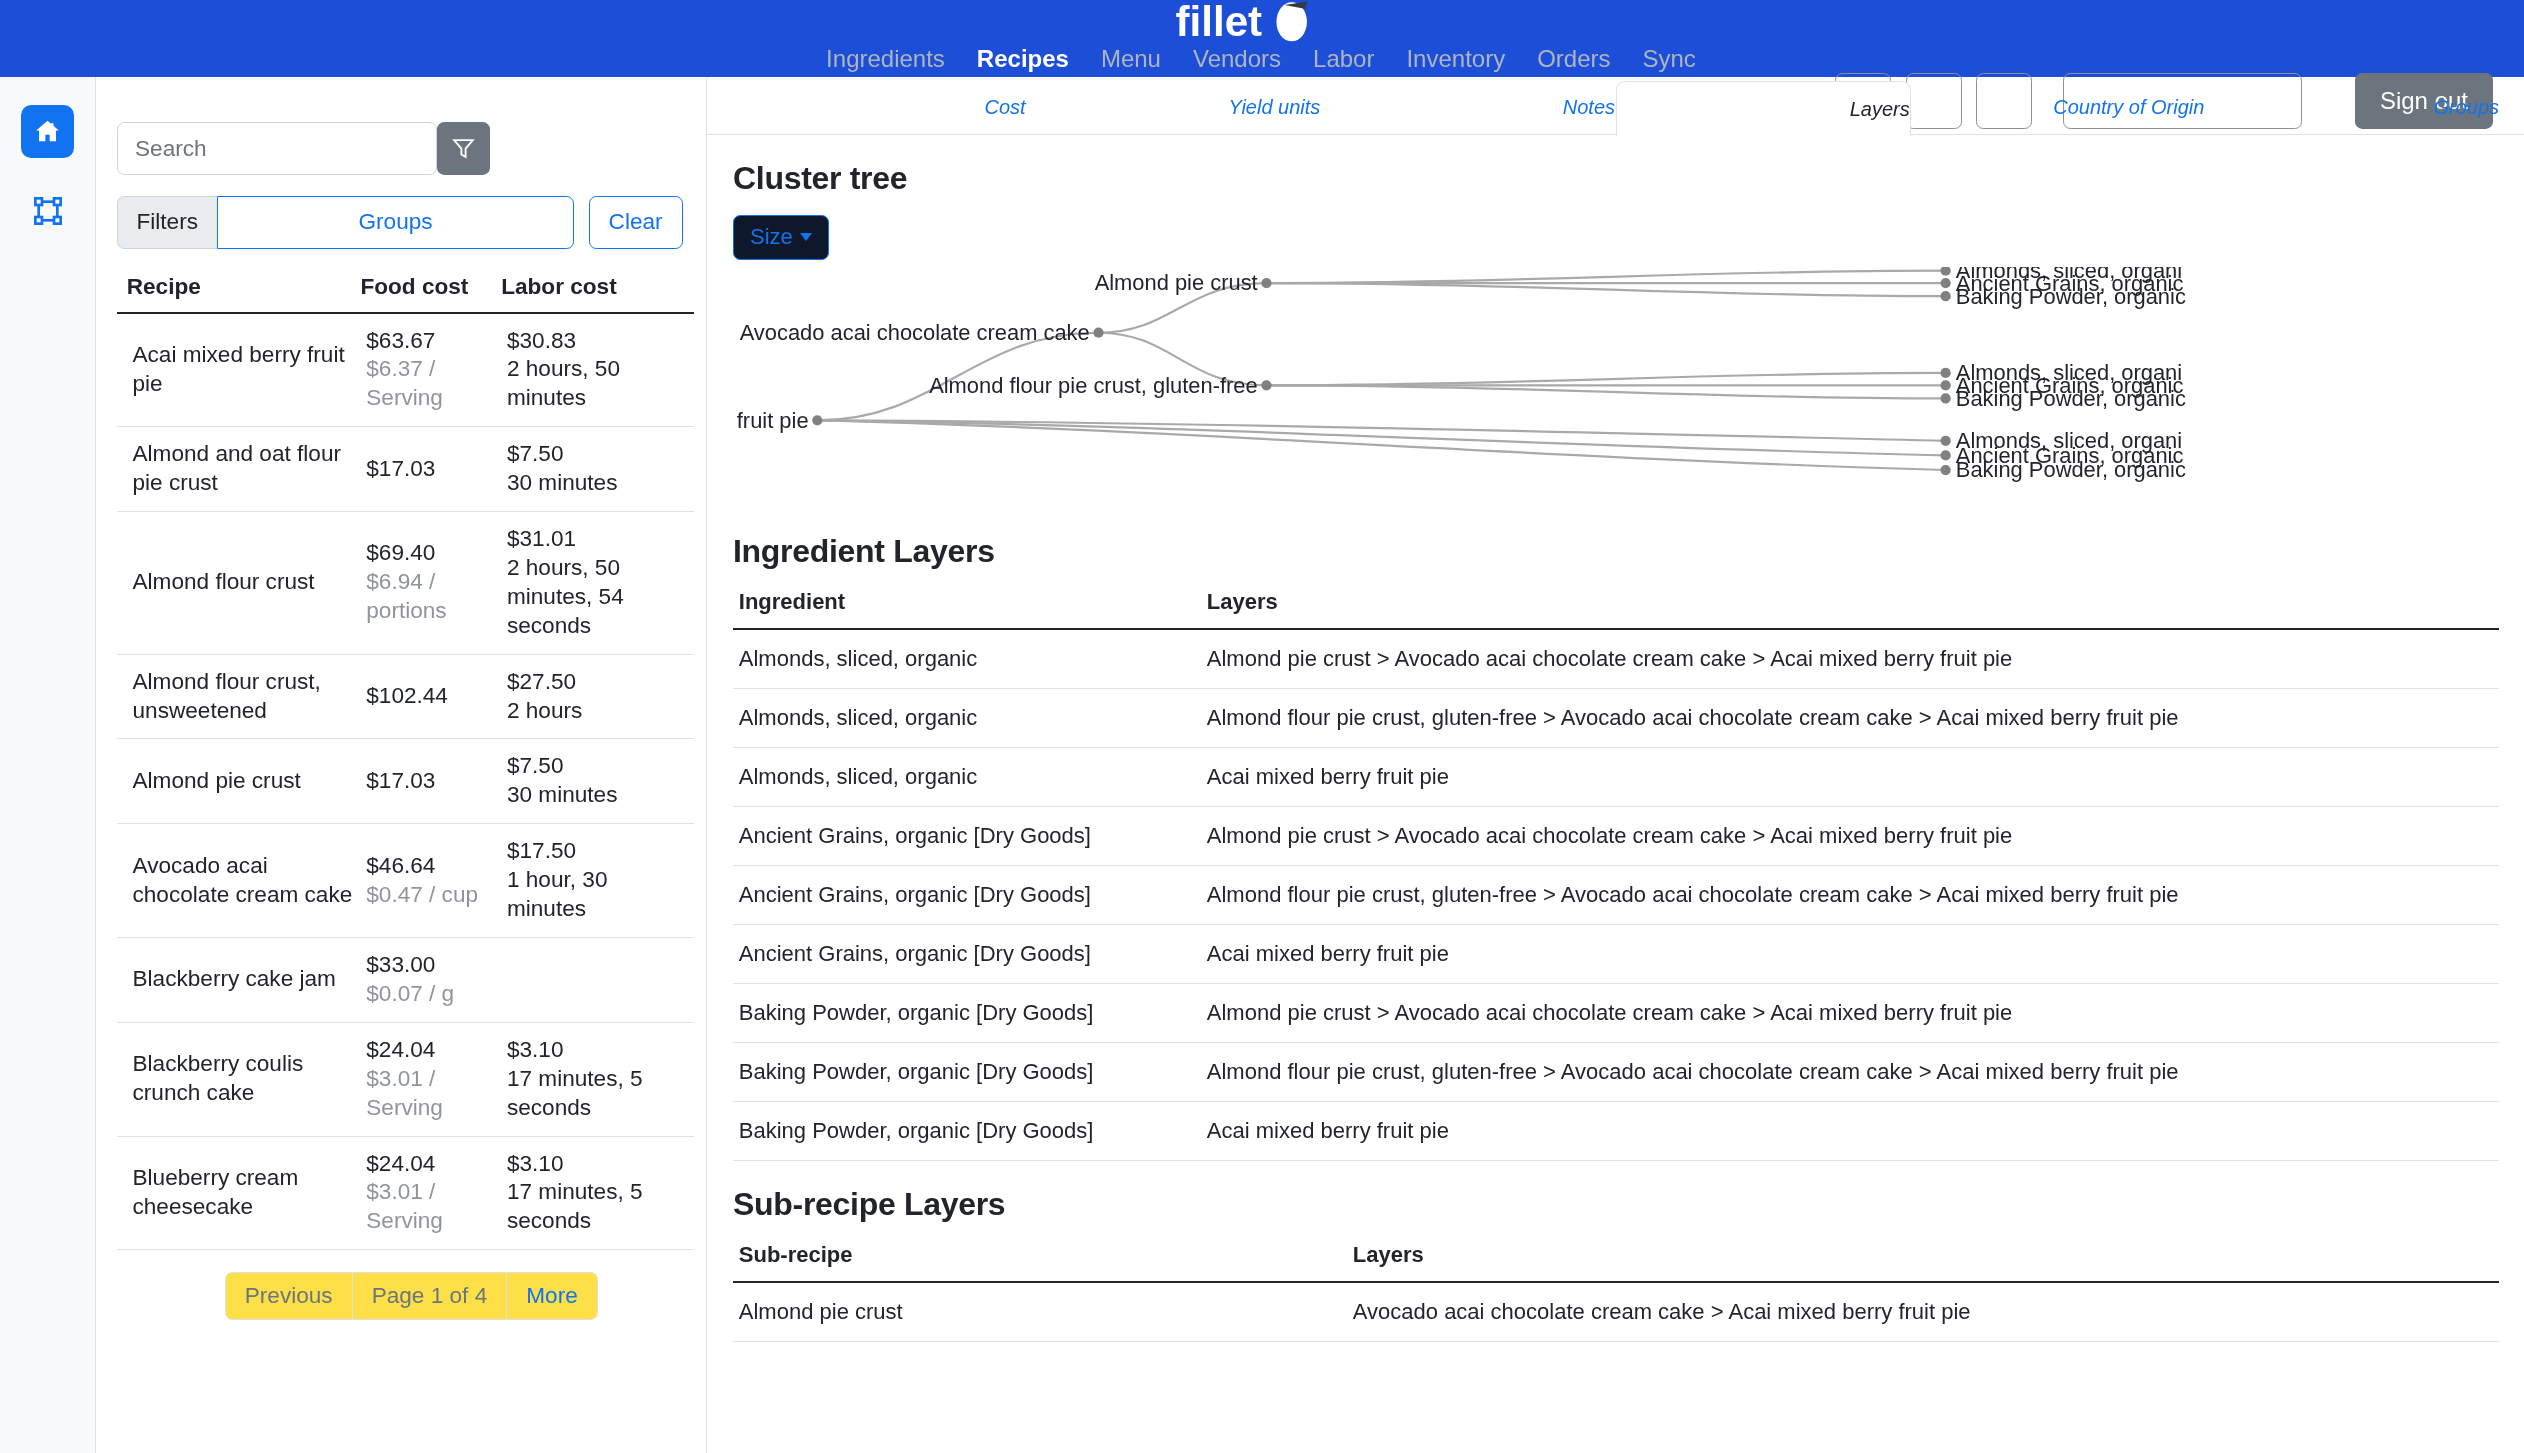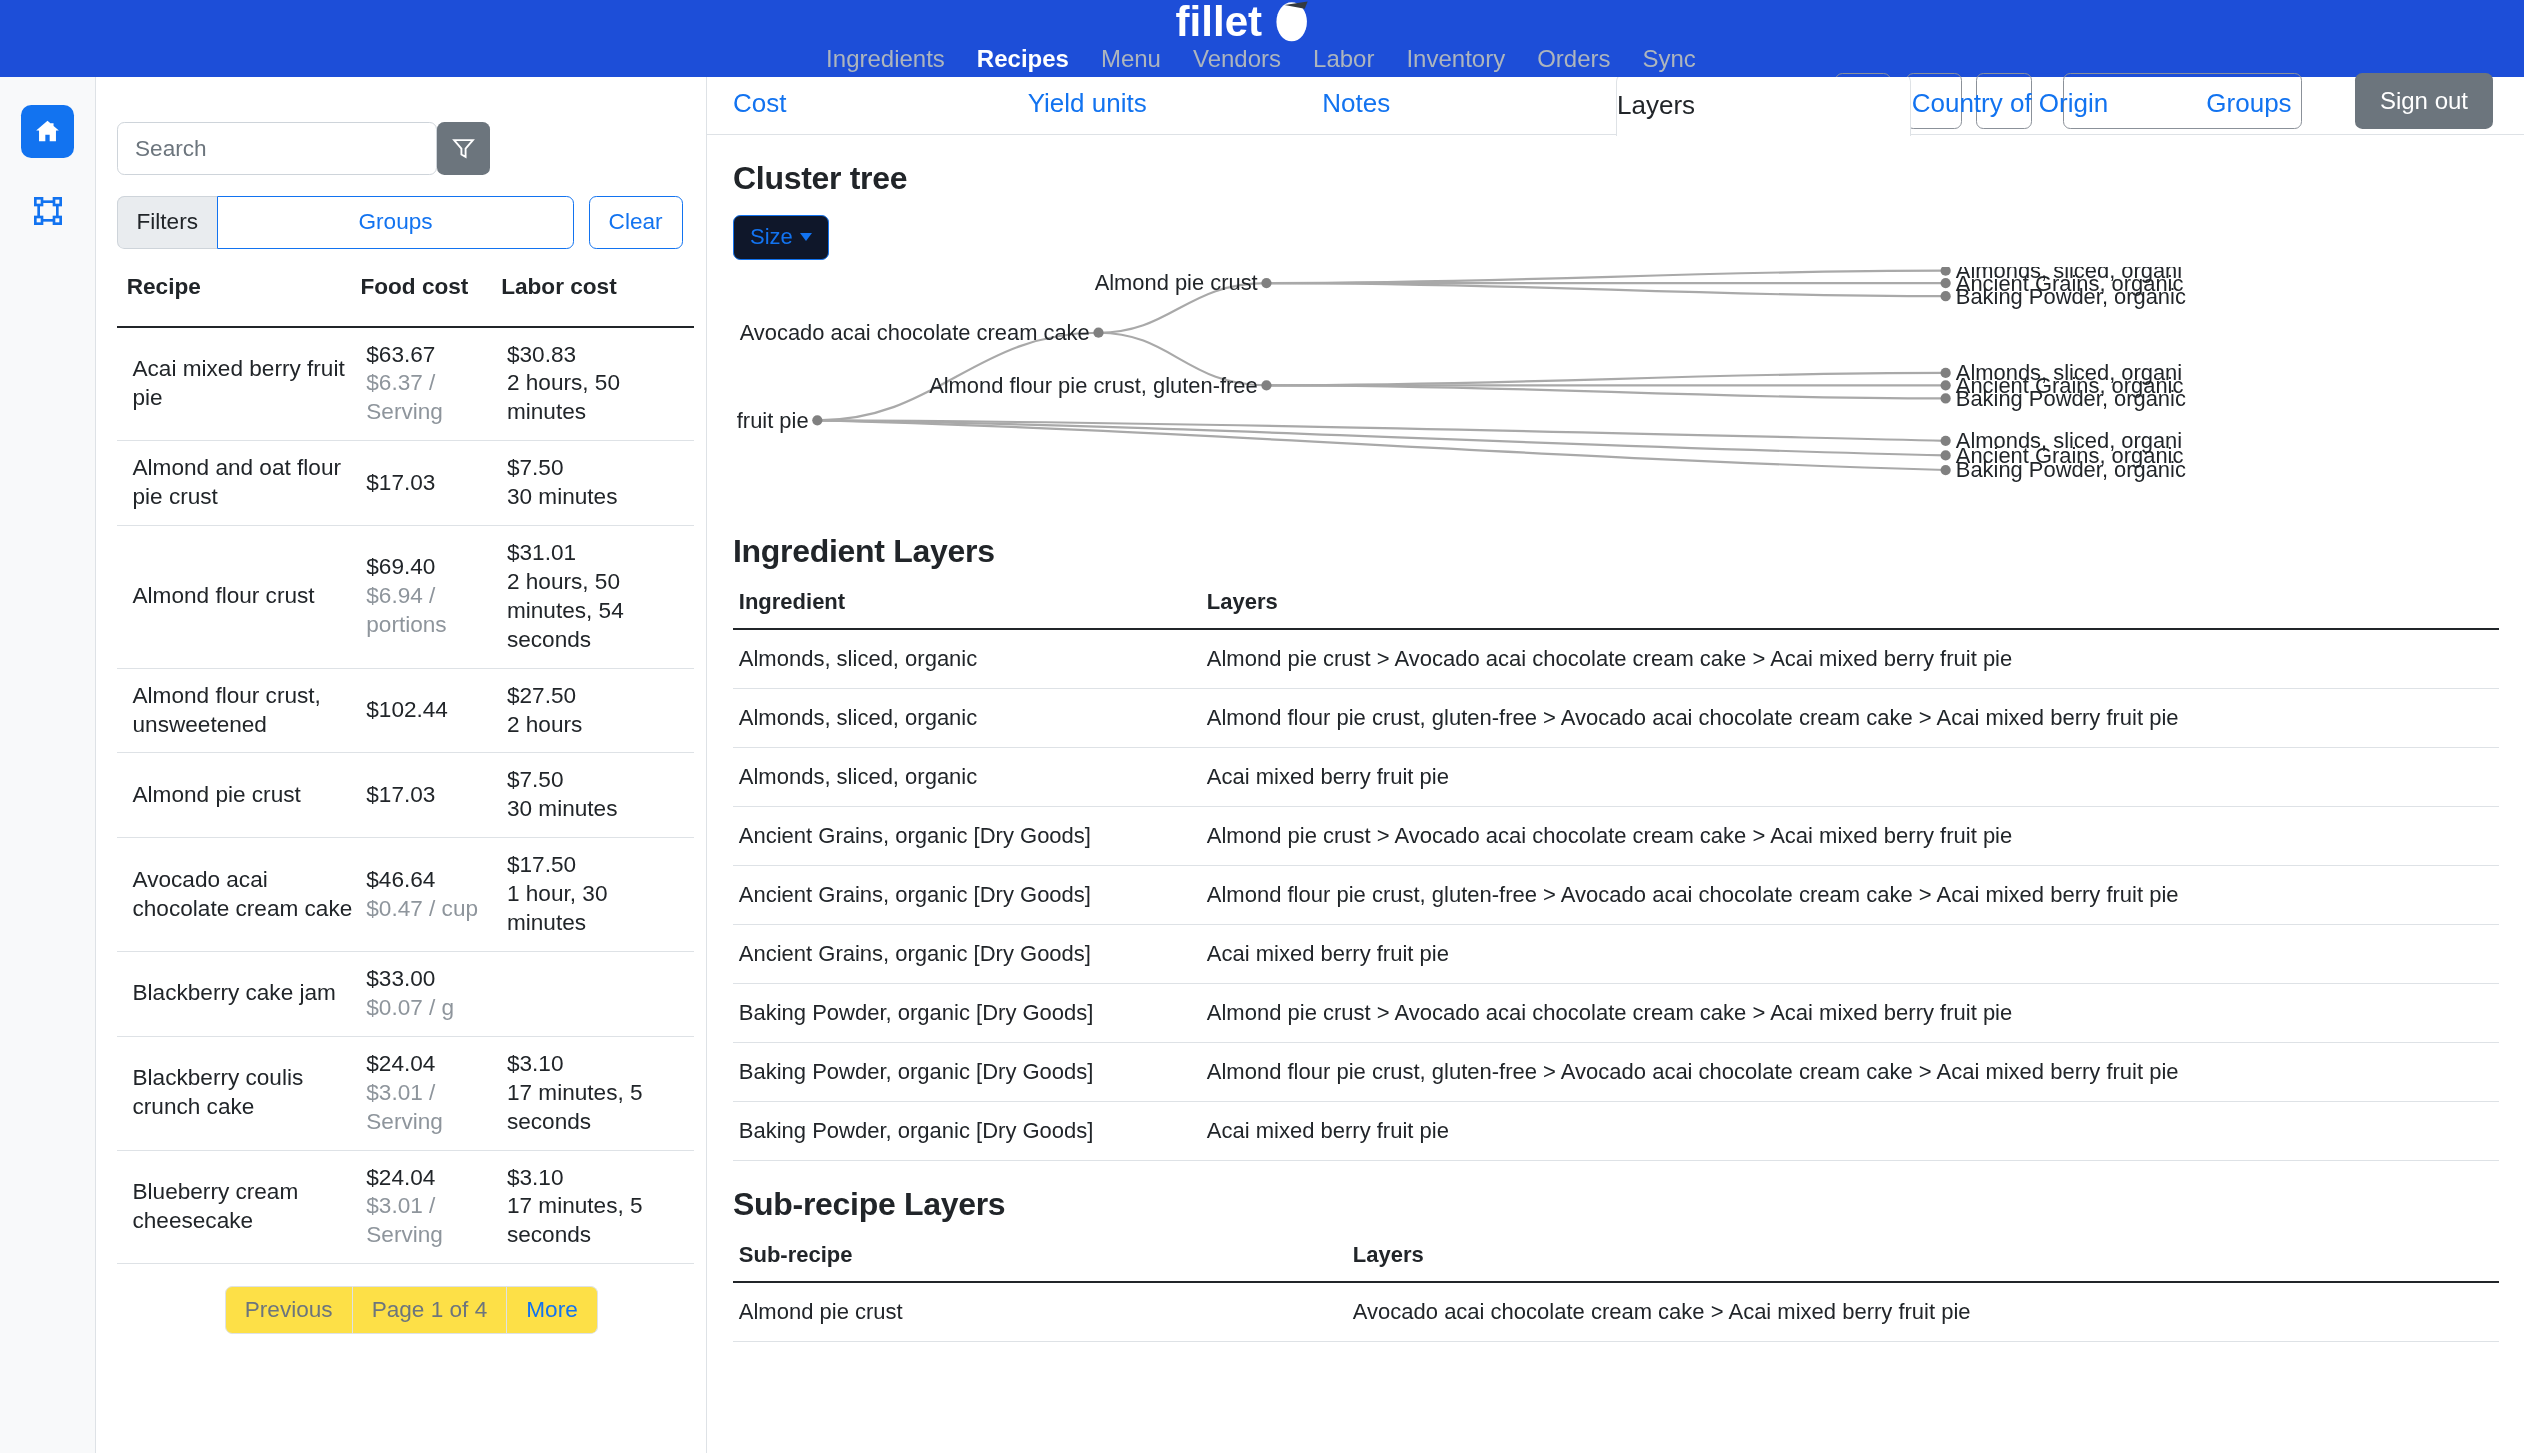--- a/index.html
+++ b/index.html
@@ -130,21 +130,21 @@
     height: 53px; margin-left: 14.6px;
     border: 1.5px solid #1273f0; border-radius: 7.3px;
     background:#fff; color:#1273f0; font-size:22.6px;
     padding: 0 19px; cursor:pointer;
     font-family: "Liberation Sans", sans-serif;
   }
 
   #recipes-table { width: 577px; margin-top: 25px; border-collapse: collapse; }
   #recipes-table th {
     text-align: left; font-size: 22.6px; font-weight: 700; color:#212529;
-    padding: 0 0 26px 0; border-bottom: 2.9px solid #212529;
+    padding: 0 0 12px 0; border-bottom: 2.9px solid #212529;
   }
   #recipes-table th.c-name { width: 241px; padding-left: 10.2px;}
   #recipes-table th.c-food { width: 139px; }
   #recipes-table th.c-labor { width: 190px; }
   #recipes-table td {
     font-size: 22.6px; color:#212529; vertical-align: middle;
     padding: 13px 5.8px; border-bottom: 1.5px solid #dee2e6;
     line-height: 1.28;
   }
   #recipes-table td.c-name { padding-left: 16px; }
@@ -170,29 +170,30 @@
   }
   #tabs {
     display: flex;
     border-bottom: 1.5px solid #dee2e6;
     padding: 0 25px;
     height: 58px;
     align-items: flex-end;
   }
   .tab {
     flex: 1 1 0;
-    text-align: left;
-    font-size: 26px;
+    text-align: right;
+    font-size: 20px;
     color: #1273f0;
     padding: 16px 0 14.6px 0;
     cursor: pointer;
     border: 1.5px solid transparent;
     border-bottom: none;
     white-space: nowrap;
     position: relative;
+    font-style: italic;
   }
   .tab.active {
     color: #212529;
     background: #fff;
     border-color: #dee2e6;
     border-radius: 8.8px 8.8px 0 0;
     margin-bottom: -1.5px;
   }
 
   #detail-scroll { padding: 0 26px; }

